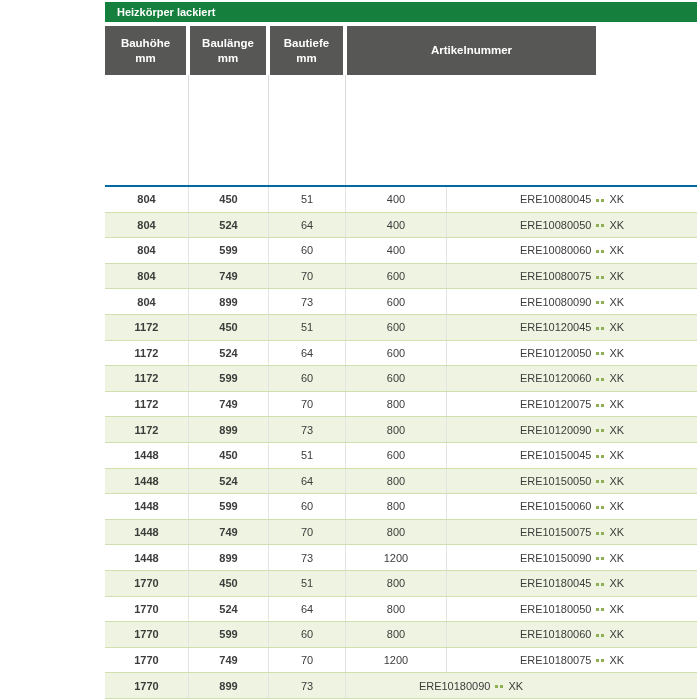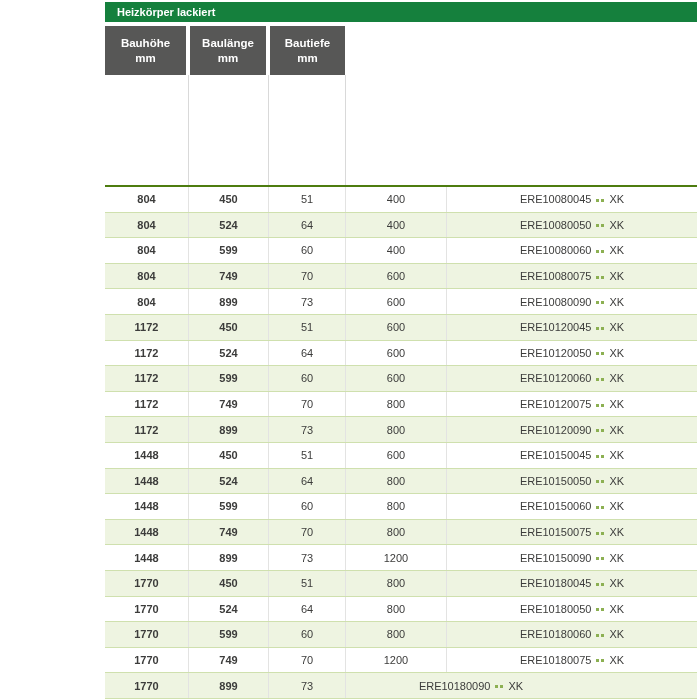--- a/index.html
+++ b/index.html
@@ -61,21 +61,21 @@
   .subheader .cell {
     box-sizing: border-box;
     display: flex;
     align-items: flex-start;
     justify-content: center;
     padding-top: 20px;
     font-size: 11px;
   }
   .subheader .cell + .cell { border-left: 1px solid #d9d9d9; }
   
-  .rows { border-top: 2px solid #4d7c0f; }
+  .rows { border-top: 2px solid #0369a1; }
   .row {
     display: flex;
     height: 24.6px;
     border-bottom: 1px solid #cfe0ae;
     font-size: 11px;
   }
   .row:nth-child(even) { background: #eef4e1; }
   .row .cell {
     box-sizing: border-box;
     display: flex;
@@ -116,20 +116,23 @@
       <span>mm</span>
     </div>
     <div class="header-cell c2">
       <span>Baulänge</span>
       <span>mm</span>
     </div>
     <div class="header-cell c3">
       <span>Bautiefe</span>
       <span>mm</span>
     </div>
+    <div class="header-cell c5">
+      <span>Artikelnummer</span>
+    </div>
   </div>
 
   <div class="subheader">
     <div class="cell c1"></div>
     <div class="cell c2"></div>
     <div class="cell c3"></div>
     <div class="cell c5"></div>
   </div>
 
   <div class="rows" id="rows">

